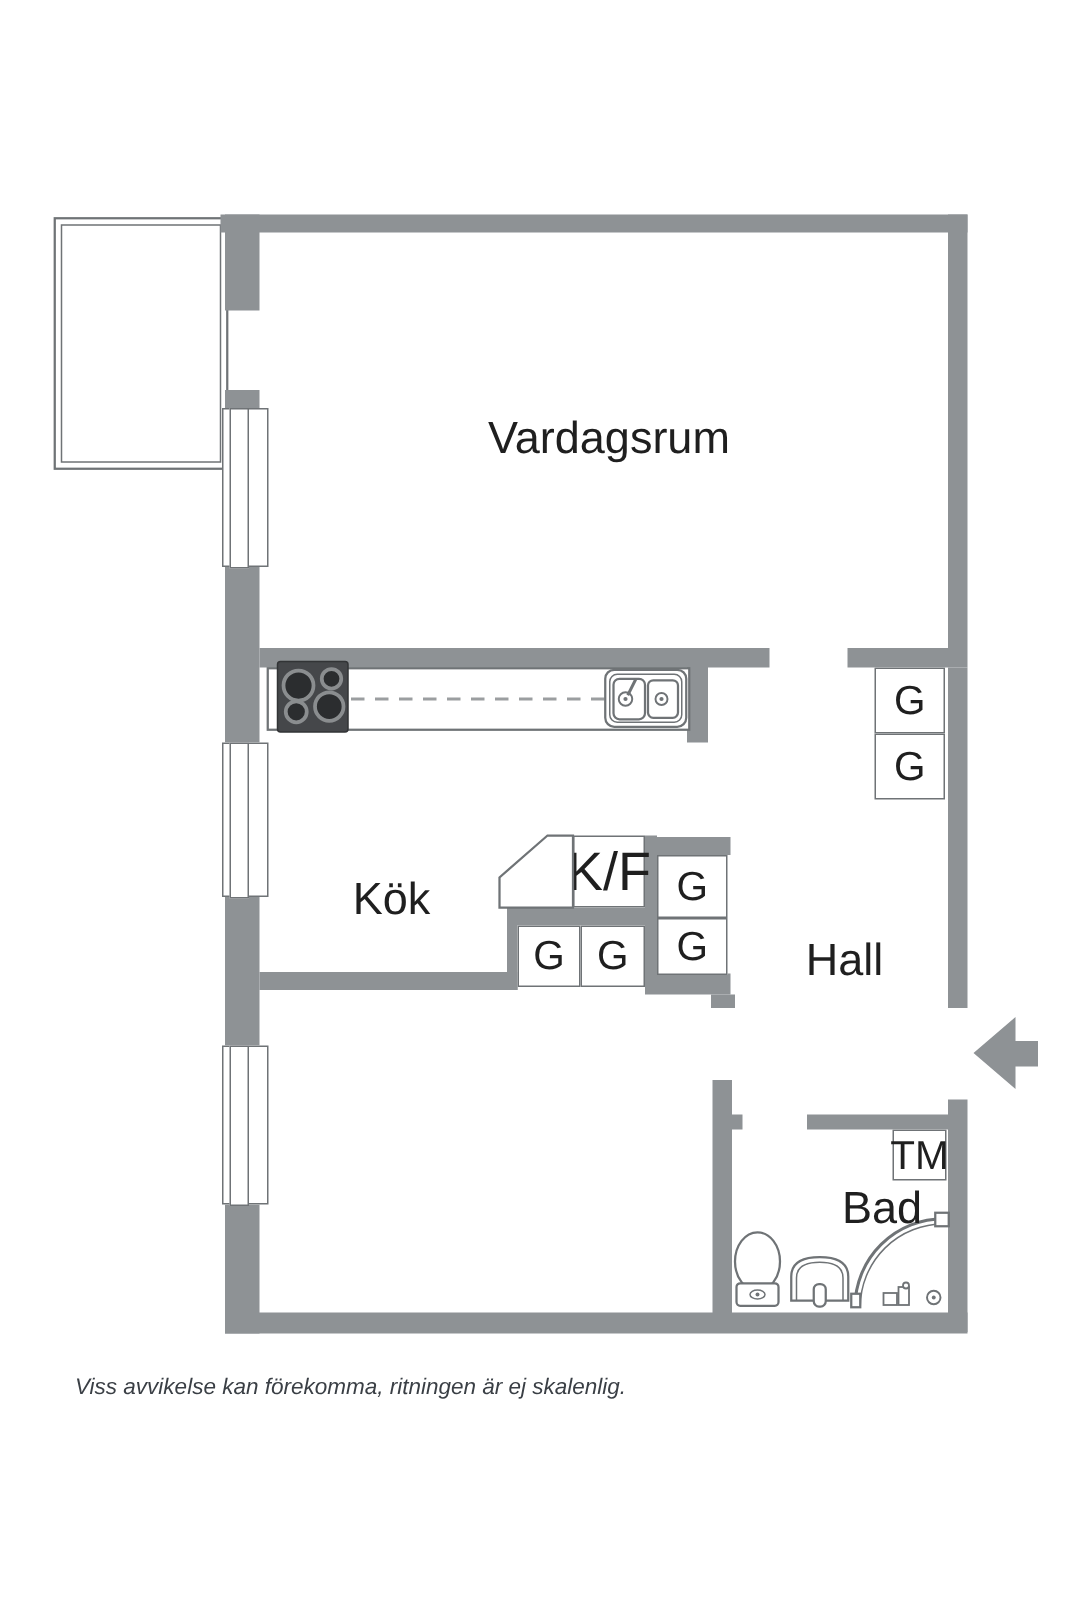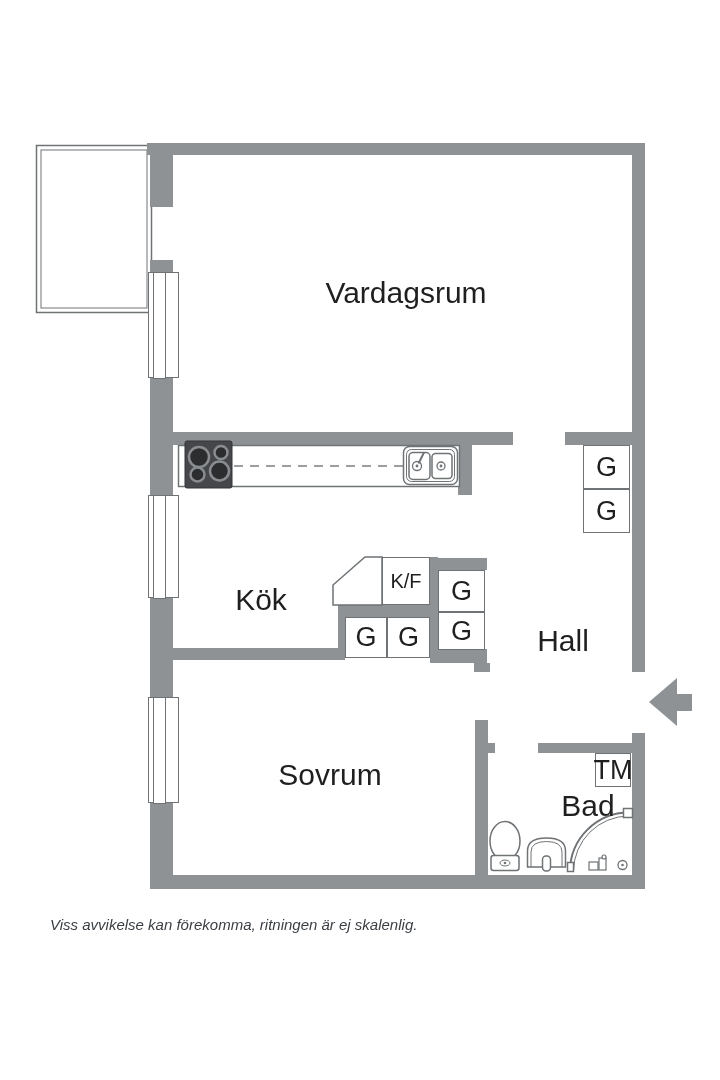--- a/index.html
+++ b/index.html
@@ -7,21 +7,21 @@
           font-family:"Liberation Sans",sans-serif;overflow:hidden;}
   .canvas *{box-sizing:border-box;}
   .wall{position:absolute;background:var(--wall,#8E9295);z-index:2;}
   .window{position:absolute;left:148px;width:31px;background:#fff;
           border:1.5px solid var(--outline,#6F7376);z-index:3;}
   .window .sash{position:absolute;left:4px;top:-1.5px;bottom:-1.5px;width:13px;
           border:1.5px solid var(--outline,#6F7376);background:#fff;}
   .box{position:absolute;background:#fff;border:1.5px solid var(--outline,#6F7376);
        display:flex;align-items:center;justify-content:center;
        color:var(--ink,#1F1F1F);z-index:3;font-size:27px;}
-  .box.kf{font-size:20px;}
+  .box.kf{font-size:36px;}
   .box.tm{font-size:27px;}
   .room-label{position:absolute;transform:translate(-50%,-50%);font-size:30px;
        color:var(--ink,#1F1F1F);white-space:nowrap;z-index:5;}
   .svg-under{position:absolute;left:0;top:0;z-index:0;pointer-events:none;}
   .svg-over{position:absolute;left:0;top:0;z-index:4;pointer-events:none;}
   .disclaimer{position:absolute;left:50px;top:916px;font-size:15px;
        color:var(--note,#3A3F45);z-index:5;font-style:italic;}
   .sOutline{stroke:var(--outline,#6F7376);stroke-width:1.5;fill:#fff;}
   .sThin{stroke:var(--outline,#6F7376);stroke-width:1;fill:none;}
   .sLine2{stroke:var(--outline,#6F7376);stroke-width:2;fill:none;}
@@ -136,17 +136,16 @@
       <circle cx="622.5" cy="865" r="4.5" class="sOutline" style="stroke-width:1.3"></circle>
       <circle cx="622.5" cy="865" r="1.3" class="sDot"></circle>
     </g>
 
     <polygon points="649,702 677,678 677,694 692,694 692,711 677,711 677,726" class="sWall"></polygon>
   </svg>
 
   <div class="room-label" style="left:406px;top:293px">Vardagsrum</div>
   <div class="room-label" style="left:261px;top:600px">Kök</div>
   <div class="room-label" style="left:563px;top:641px">Hall</div>
-  <div class="room-label" style="left:330px;top:775px">Sovrum</div>
   <div class="room-label" style="left:588px;top:806px">Bad</div>
 
   <div class="disclaimer">Viss avvikelse kan förekomma, ritningen är ej skalenlig.</div>
 </div>
 
 </body></html>

